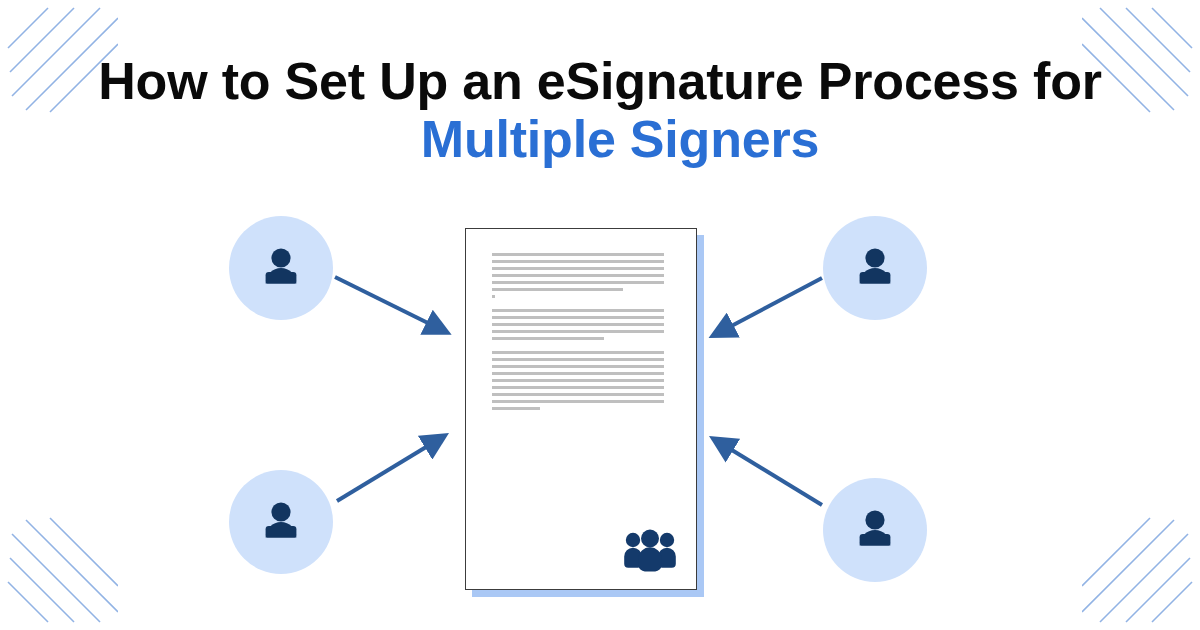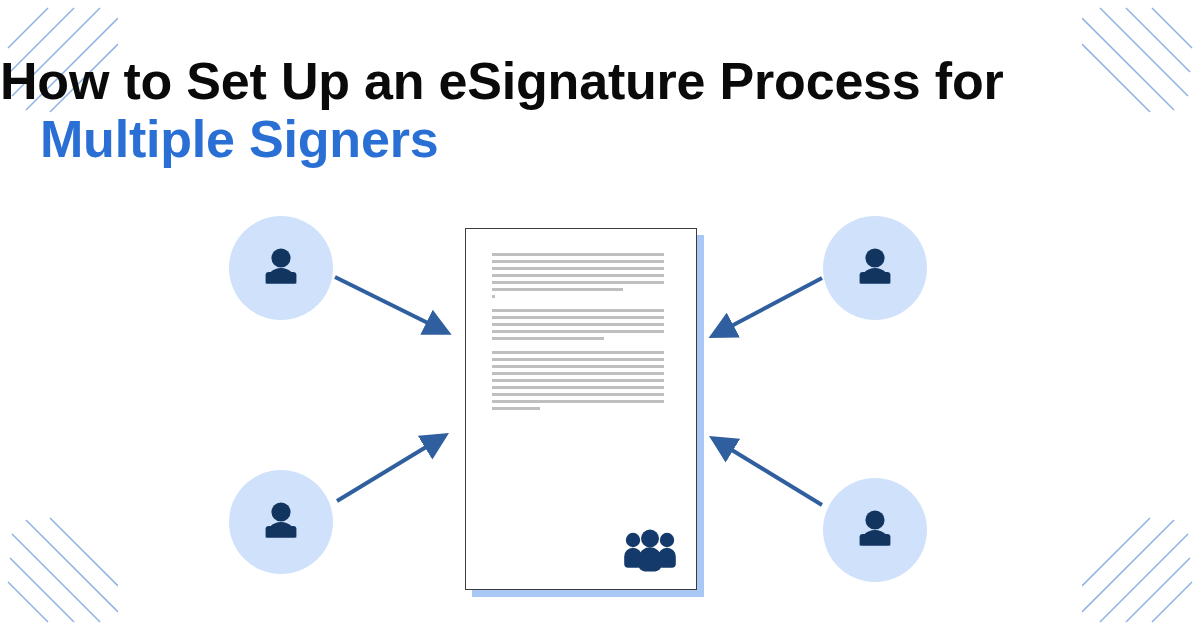--- a/index.html
+++ b/index.html
@@ -30,21 +30,21 @@
   .corner-tr { top: 0; right: 0; }
   .corner-bl { bottom: 0; left: 0; }
   .corner-br { bottom: 0; right: 0; }
 
   
   #title-block {
     position: absolute;
     top: 52px;
     left: 0;
     width: 1200px;
-    text-align: left;
+    text-align: center;
   }
   .title-line {
     display: block;
     font-family: "Liberation Sans Narrow", "Liberation Sans", sans-serif;
     font-weight: bold;
     font-size: 52px;
     line-height: 58px;
     letter-spacing: -0.2px;
     white-space: nowrap;
   }

